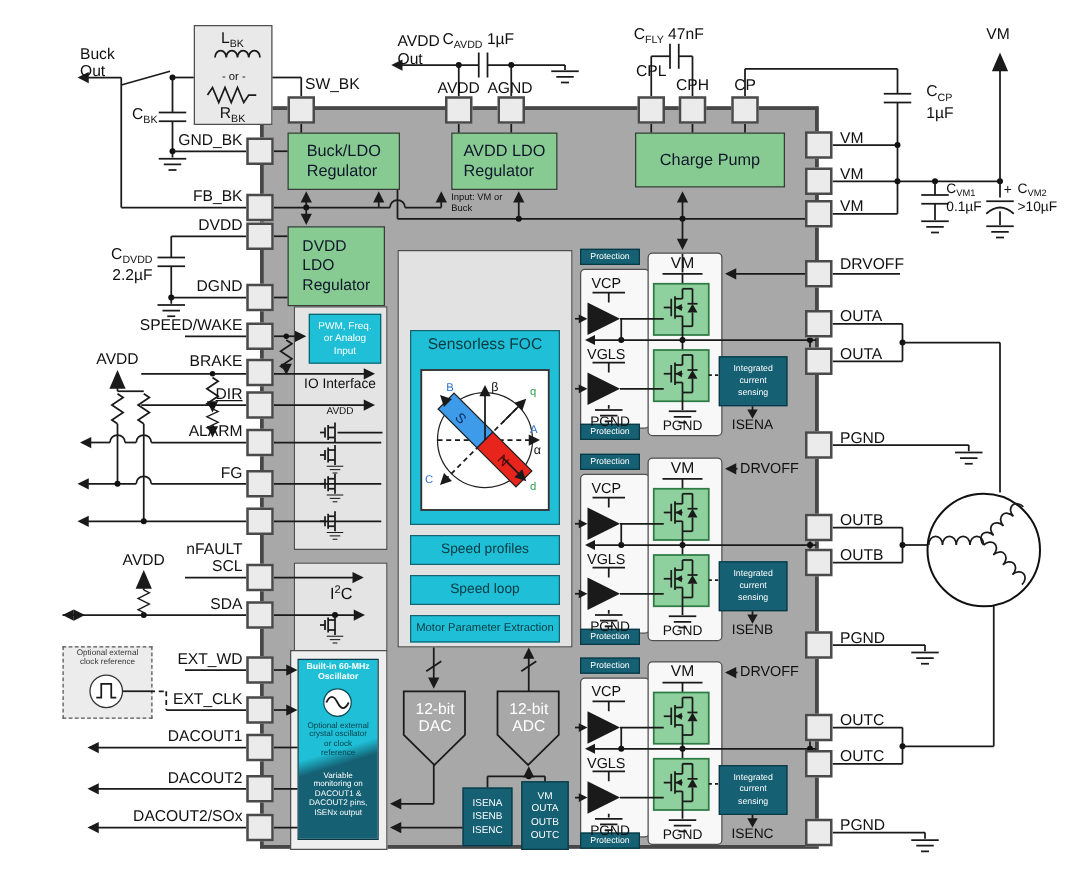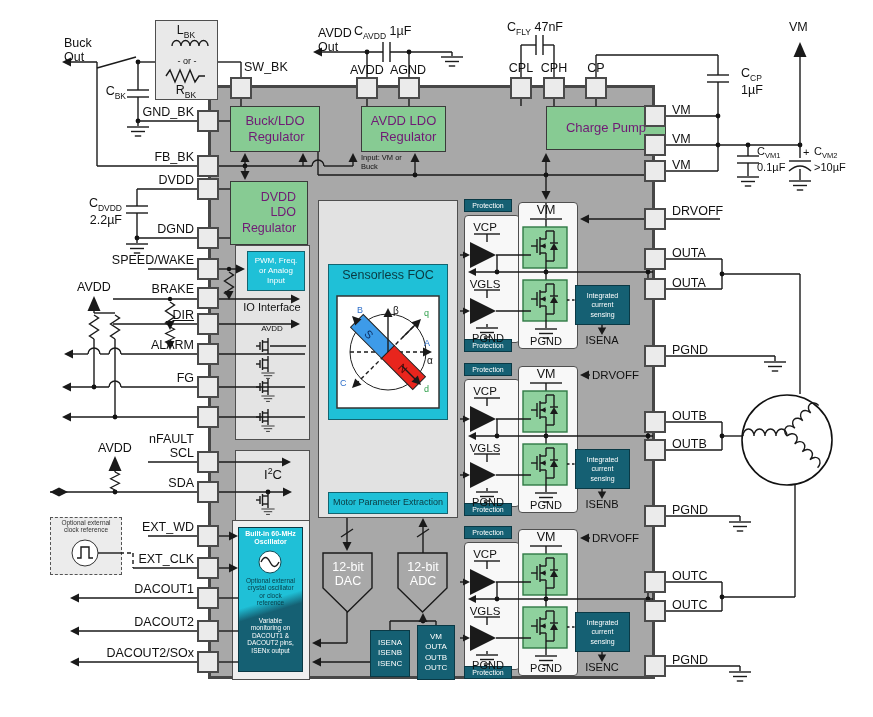--- a/index.html
+++ b/index.html
@@ -2,21 +2,21 @@
 <html><head>
 <meta charset="utf-8">
 <style>
   html,body{margin:0;padding:0;background:#fff;}
   #stage{position:relative;width:873px;height:717px;background:#fff;overflow:hidden;
          font-family:"Liberation Sans",sans-serif;color:#111;}
   .abs{position:absolute;box-sizing:border-box;}
   .chip{background:#a8a8a8;border:3px solid #474747;}
   .panel{background:#e4e4e4;border:1.5px solid #4f4f4f;}
   .wbox{background:#f8f8f8;border:1.5px solid #4f4f4f;border-radius:4px;}
-  .g{background:#87cb93;border:1.5px solid #3a3a3a;color:#701a75;display:flex;align-items:center;justify-content:center;text-align:right;white-space:pre-line;line-height:1.25;}
+  .g{background:#87cb93;border:1.5px solid #3a3a3a;color:#0f172a;display:flex;align-items:center;justify-content:center;text-align:left;white-space:pre-line;line-height:1.25;}
   .c{background:#1fc0d7;border:1.5px solid #136470;color:#0b3940;display:flex;align-items:center;justify-content:center;text-align:center;white-space:pre-line;line-height:1.25;}
   .t{background:#156073;border:1px solid #0a3945;color:#fff;display:flex;align-items:center;justify-content:center;text-align:center;white-space:pre-line;line-height:1.3;}
   .lbl{position:absolute;font-size:12.5px;white-space:pre-line;line-height:1.15;}
   .ctr{text-align:center;}
   .rt{text-align:right;}
   .pin{position:absolute;width:22px;height:22px;background:#ebebeb;border:2px solid #4a4a4a;box-sizing:border-box;}
   sub{font-size:68%;}
   sup{font-size:68%;}
   svg line,svg polyline,svg path{stroke:#1a1a1a;stroke-width:1.4;fill:none;}
   svg polygon{fill:#1a1a1a;stroke:none;}
@@ -40,29 +40,31 @@
   <div class="abs wbox" style="left:518px;top:202px;width:60px;height:147px;"></div>
   <div class="abs wbox" style="left:464px;top:379px;width:56px;height:128px;"></div>
   <div class="abs wbox" style="left:518px;top:366px;width:60px;height:147px;"></div>
   <div class="abs wbox" style="left:464px;top:542px;width:56px;height:128px;"></div>
   <div class="abs wbox" style="left:518px;top:529px;width:60px;height:147px;"></div>
 
   <div class="abs g" style="left:230px;top:106px;width:90px;height:46px;font-size:13px;">Buck/LDO
 Regulator</div>
   <div class="abs g" style="left:345px;top:106px;width:85px;height:46px;font-size:13px;margin-left:16px;">AVDD LDO
 Regulator</div>
-  <div class="abs g" style="left:508px;top:106px;width:120px;height:44px;font-size:13px;margin-left:38px;">Charge Pump</div>
+  <div class="abs g" style="left:508px;top:106px;width:120px;height:44px;font-size:13px;">Charge Pump</div>
   <div class="abs g" style="left:230px;top:181px;width:78px;height:64px;font-size:12.5px;">DVDD
 LDO
 Regulator</div>
   <div class="abs c" style="left:247px;top:251px;width:58px;height:40px;font-size:8px;color:#fff;">PWM, Freq.
 or Analog
 Input</div>
   <div class="abs c" style="left:328px;top:264px;width:120px;height:156px;"></div>
   <div class="abs lbl ctr" style="left:328px;top:268px;width:120px;font-size:12.5px;color:#0b3940;">Sensorless FOC</div>
+  <div class="abs c" style="left:328px;top:428px;width:120px;height:24px;font-size:11px;">Speed profiles</div>
+  <div class="abs c" style="left:328px;top:460px;width:120px;height:24px;font-size:11px;">Speed loop</div>
   <div class="abs c" style="left:328px;top:492px;width:120px;height:22px;font-size:9px;">Motor Parameter Extraction</div>
   <div class="abs" style="left:238px;top:527px;width:65px;height:145px;border:1.2px solid #0a3945;background:linear-gradient(163deg,#1fc0d7 0%,#1fc0d7 50%,#156073 58%,#156073 100%);"></div>
   <div class="abs t" style="left:370px;top:630px;width:40px;height:47px;font-size:8px;">ISENA
 ISENB
 ISENC</div>
   <div class="abs t" style="left:417px;top:625px;width:38px;height:55px;font-size:8px;">VM
 OUTA
 OUTB
 OUTC</div>
 
@@ -534,21 +536,21 @@
   <div class="lbl" style="left:814px;top:145px;width:52px;font-size:11px;"><span>C</span><sub>VM2</sub><br><span>&gt;10µF</span></div>
   <div class="lbl rt" style="left:62px;top:196px;width:60px;"><span>C</span><sub>DVDD</sub><br><span>2.2µF</span></div>
   <div class="lbl ctr" style="left:72px;top:280px;width:44px;">AVDD</div>
   <div class="lbl ctr" style="left:93px;top:441px;width:44px;">AVDD</div>
   <div class="lbl ctr" style="left:51px;top:519px;width:70px;font-size:6.5px;color:#333;">Optional external
 clock reference</div>
 
   <div class="lbl" style="left:244px;top:60px;width:60px;">SW_BK</div>
   <div class="lbl ctr" style="left:346px;top:63px;width:42px;">AVDD</div>
   <div class="lbl ctr" style="left:388px;top:63px;width:40px;">AGND</div>
-  <div class="lbl ctr" style="left:501px;top:61px;width:40px;">CPL</div>
+  <div class="lbl ctr" style="left:501px;top:50px;width:40px;">CPL</div>
   <div class="lbl ctr" style="left:534px;top:61px;width:40px;">CPH</div>
   <div class="lbl ctr" style="left:576px;top:61px;width:40px;">CP</div>
 
   <div class="lbl rt" style="left:44px;top:105px;width:150px;">GND_BK</div>
   <div class="lbl rt" style="left:44px;top:150px;width:150px;">FB_BK</div>
   <div class="lbl rt" style="left:44px;top:173px;width:150px;">DVDD</div>
   <div class="lbl rt" style="left:44px;top:222px;width:150px;">DGND</div>
   <div class="lbl rt" style="left:44px;top:253px;width:150px;">SPEED/WAKE</div>
   <div class="lbl rt" style="left:44px;top:282px;width:150px;">BRAKE</div>
   <div class="lbl rt" style="left:44px;top:308px;width:150px;text-decoration:underline;">DIR</div>

